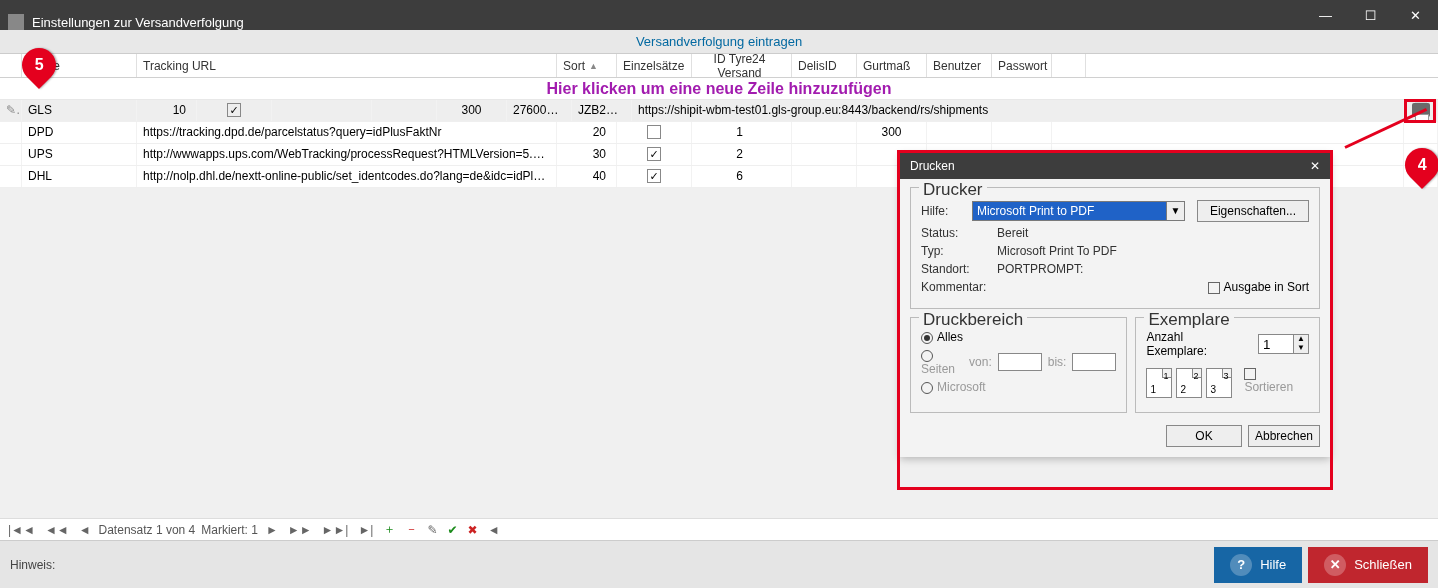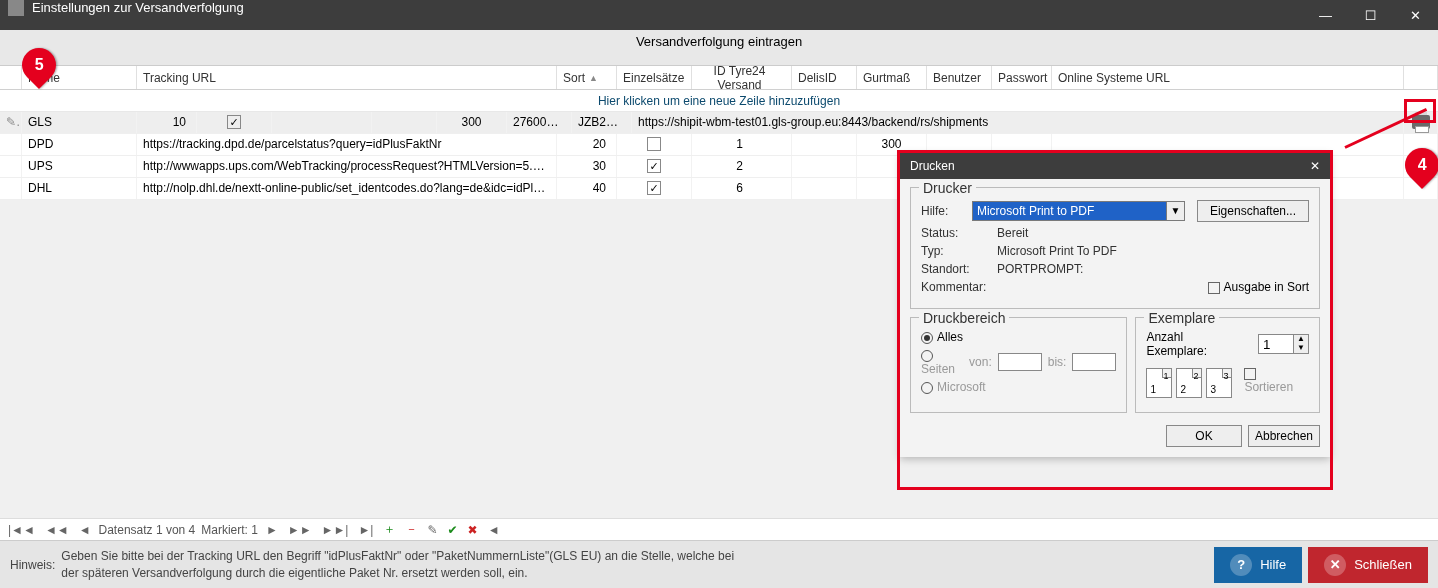--- a/index.html
+++ b/index.html
@@ -1,28 +1,28 @@
 <!DOCTYPE html>
 <html><head>
 <meta charset="utf-8">
 <style>
 * { box-sizing: border-box; margin: 0; padding: 0; font-family: "Segoe UI", Tahoma, sans-serif; }
 body { width: 1438px; height: 588px; background: #f0f0f0; overflow: hidden; position: relative; }
 
-.titlebar { height: 30px; background: #3d3d3d; color: #fff; display: flex; align-items: flex-start; padding-left: 8px; font-size: 13px; }
+.titlebar { height: 30px; background: #3d3d3d; color: #fff; display: flex; align-items: flex-end; padding-left: 8px; font-size: 13px; }
 .titlebar .icon { width: 16px; height: 16px; background: #888; margin-right: 8px; }
 .titlebar .spacer { flex: 1; }
 .titlebar .winbtn { width: 45px; height: 30px; display: flex; align-items: center; justify-content: center; color: #fff; font-size: 13px; cursor: pointer; }
 
-.section-header { height: 36px; background: #e8e8e8; border-bottom: 1px solid #ccc; text-align: center; font-size: 13px; line-height: 24px; color: #000000; }
+.section-header { height: 24px; background: #e8e8e8; border-bottom: 1px solid #ccc; text-align: center; font-size: 13px; line-height: 24px; color: #0369a1; }
 
 .grid { background: #fff; }
 .grid-header { display: flex; height: 24px; border-bottom: 1px solid #d0d0d0; font-size: 12px; color: #333; }
 .grid-header .cell { border-right: 1px solid #e0e0e0; padding: 4px 6px; display:flex; align-items:center; }
-.grid-newrow { height: 22px; text-align: center; font-size: 12px; color: #0c4a6e; line-height: 22px; border-bottom: 1px solid #e8e8e8; }
+.grid-newrow { height: 22px; text-align: center; font-size: 16px; color: #a21caf; line-height: 22px; border-bottom: 1px solid #e8e8e8; font-weight: bold; }
 .grid-row { display:flex; height: 22px; font-size: 12px; border-bottom: 1px solid #efefef; }
 .grid-row.selected { background: #eeeeee; }
 .grid-row .cell { border-right: 1px solid #f2f2f2; padding: 3px 6px; white-space: nowrap; overflow: hidden; text-overflow: ellipsis; }
 .col-ind{width:22px;text-align:center;color:#888}
 .col-name{width:115px}
 .col-url{width:420px}
 .col-sort{width:60px;text-align:right;padding-right:10px!important}
 .col-einzel{width:75px;text-align:center}
 .col-tyre{width:100px;text-align:center;padding-right:10px!important}
 .col-delis{width:65px}
@@ -56,21 +56,21 @@
 .redbox { position:absolute; border:3px solid #e4001e; z-index:50; pointer-events:none; }
 .redbox.small{left:1404px;top:99px;width:32px;height:24px}
 .redbox.big{left:897px;top:150px;width:436px;height:340px}
 
 
 .printdlg { position:absolute; left:900px; top:153px; width:430px; background:#f3f3f3; z-index:40; font-size:12px; box-shadow:0 2px 8px rgba(0,0,0,.25); }
 .printdlg .dlgtitle{background:#3d3d3d;color:#fff;height:26px;display:flex;align-items:center;padding:0 10px}
 .printdlg .dlgtitle .sp{flex:1}
 .printdlg .body{padding:8px 10px 10px}
 .fieldset{border:1px solid #bbb;margin-bottom:8px;padding:8px 10px 10px;position:relative}
-.fieldset .legend{position:absolute;top:-8px;left:8px;background:#f3f3f3;padding:0 4px;font-size:14px;color:#333}
+.fieldset .legend{position:absolute;top:-8px;left:8px;background:#f3f3f3;padding:0 4px;font-size:17px;color:#333}
 .row{display:flex;align-items:center;margin:4px 0;gap:6px}
 .row .lab{width:70px;color:#333}
 .row .val{color:#333}
 .combo{display:flex;align-items:center}
 .combo .field{background:#1f62c7;color:#fff;border:1px solid #7a7a7a;height:20px;width:195px;padding:0 4px;line-height:18px}
 .combo .arrow{width:18px;height:20px;border:1px solid #7a7a7a;border-left:none;background:#eee;text-align:center;line-height:18px;font-size:10px;cursor:pointer}
 .btn95{border:1px solid #888;background:#eee;height:22px;padding:0 12px;cursor:pointer;display:inline-flex;align-items:center}
 .chkbox{width:12px;height:12px;border:1px solid #666;display:inline-block;margin-right:4px;vertical-align:middle}
 .smallinput{border:1px solid #888;background:#fff;height:18px;width:44px;padding:0 3px}
 .spin{display:inline-flex;align-items:center}
@@ -114,21 +114,20 @@
     <div class="cell col-sort">
         <span>Sort</span>
         <span style="margin-left:4px;font-size:9px;color:#888">▲</span>
       </div>
     <div class="cell col-einzel">Einzelsätze</div>
     <div class="cell col-tyre">ID Tyre24 Versand</div>
     <div class="cell col-delis">DelisID</div>
     <div class="cell col-gurt">Gurtmaß</div>
     <div class="cell col-ben">Benutzer</div>
     <div class="cell col-pass">Passwort</div>
-    <div class="cell col-url2">Online Systeme URL</div>
     <div class="cell col-act"></div>
   </div>
   <div class="grid-newrow">Hier klicken um eine neue Zeile hinzuzufügen</div>
   <div id="rows">
       <div class="grid-row selected">
         <div class="cell col-ind">✎</div>
         <div class="cell col-name">GLS</div>
         <div class="cell col-sort">10</div>
         <div class="cell col-einzel"><span class="chk">✓</span></div>
         <div class="cell col-tyre"></div>
@@ -304,21 +303,20 @@
   <span class="btn green">＋</span>
   <span class="btn red">－</span>
   <span class="btn">✎</span>
   <span class="btn green">✔</span>
   <span class="btn red">✖</span>
   <span class="btn">◄</span>
 </div>
 
 <div class="hintbar">
   <span class="label">Hinweis:</span>
-  <span class="text">Geben Sie bitte bei der Tracking URL den Begriff "idPlusFaktNr" oder "PaketNummernListe"(GLS EU) an die Stelle, welche bei der späteren Versandverfolgung durch die eigentliche Paket Nr. ersetzt werden soll, ein.</span>
   <div class="sp"></div>
   <div class="bigbtn help">
       <div class="circleicon">?</div>
       <span>Hilfe</span>
     </div>
   <div class="bigbtn close">
       <div class="circleicon">✕</div>
       <span>Schließen</span>
     </div>
 </div>

